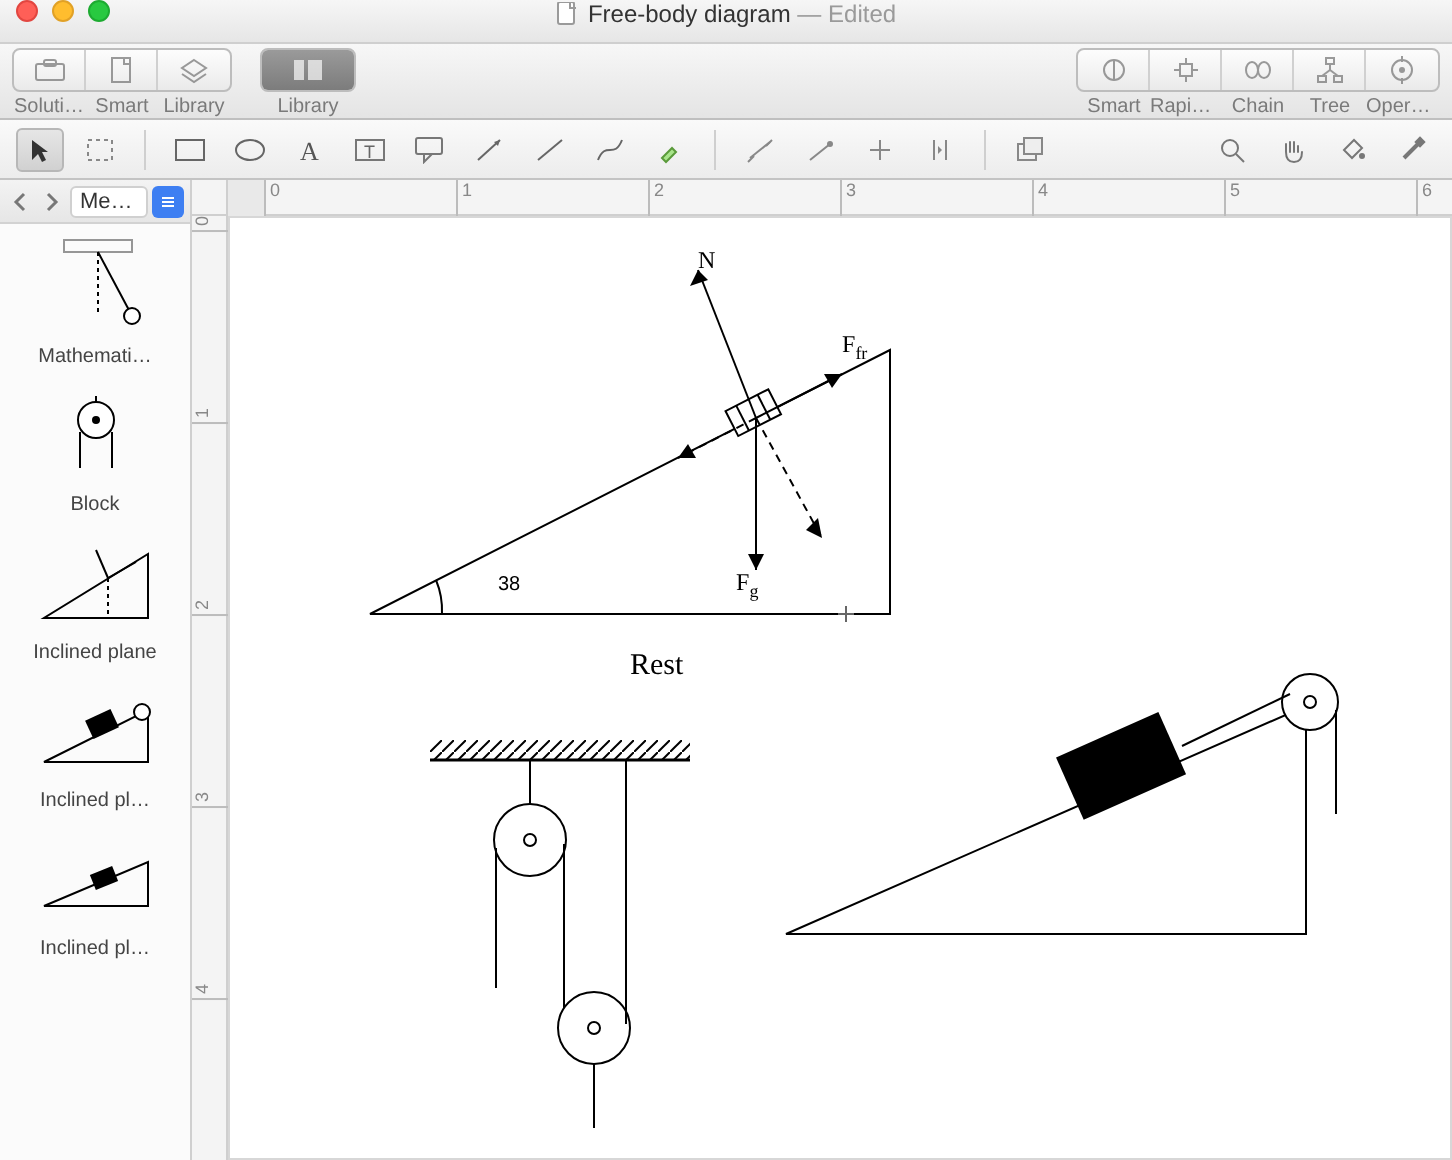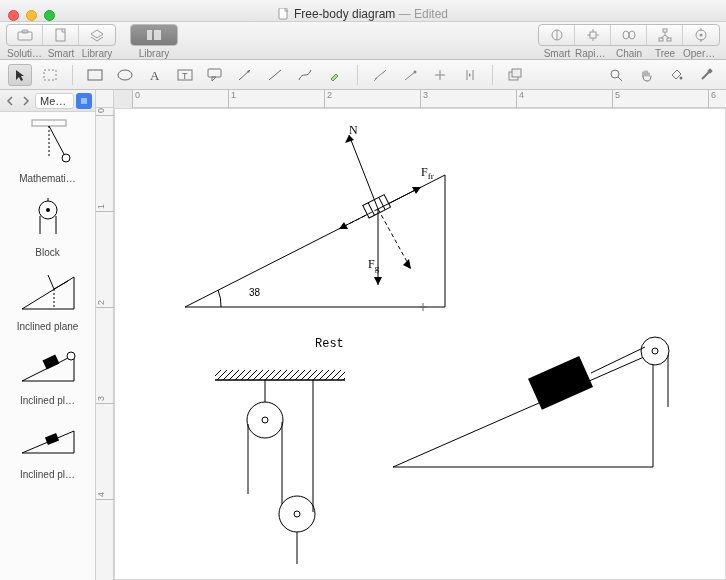--- a/index.html
+++ b/index.html
@@ -13,21 +13,21 @@
     overflow: hidden;
     user-select: none;
   }
 
   
   .titlebar {
     height: 22px;
     background: linear-gradient(#f6f6f6,#e6e6e6);
     border-bottom: 1px solid #cfcfcf;
     display: flex;
-    align-items: flex-end;
+    align-items: flex-start;
     position: relative;
     padding: 0 8px;
   }
   .traffic { display:flex; gap:7px; align-items:center; }
   .traffic span { width:11px; height:11px; border-radius:50%; display:block; }
   .tl-close { background:#ff5f57; border:1px solid #e24640; }
   .tl-min   { background:#ffbd2e; border:1px solid #e1a126; }
   .tl-max   { background:#28c940; border:1px solid #1dab31; }
   .title-center {
     position:absolute; left:0; right:0; text-align:center;
@@ -540,24 +540,24 @@
           <polygon points="256,160 254,150 248,156" fill="#000"></polygon>
 
           <line x1="223" y1="100" x2="223" y2="176" stroke="#000"></line>
           <polygon points="223,176 219,168 227,168" fill="#000"></polygon>
 
           <line x1="268" y1="194" x2="268" y2="202" stroke="#666"></line>
           <line x1="264" y1="198" x2="272" y2="198" stroke="#666"></line>
         </svg>
         <div class="lbl" style="left:234px;top:14px">N</div>
         <div class="lbl" style="left:306px;top:56px">F<sub>fr</sub></div>
-        <div class="lbl" style="left:253px;top:148px">F<sub>g</sub></div>
+        <div class="lbl" style="left:253px;top:175px">F<sub>g</sub></div>
         <div class="lbl" style="left:134px;top:178px;font-size:10px;font-family:Arial">38</div>
 
-        <div class="lbl" style="left:200px;top:228px;font-family:Liberation Mono, monospace;font-size:12px">Rest</div>
+        <div class="lbl" style="left:200px;top:216px;font-family:Liberation Serif, serif;font-size:15px">Rest</div>
 
         <svg width="200" height="220" style="position:absolute;left:70px;top:255px">
 
           <defs>
               <pattern id="h1" width="6" height="6" patternUnits="userSpaceOnUse">
                 <line x1="0" y1="6" x2="6" y2="0" stroke="#000"></line>
               </pattern>
             </defs>
           <rect x="30" y="6" width="130" height="10" fill="url(#h1)"></rect>
           <line x1="30" y1="16" x2="160" y2="16" stroke="#000" stroke-width="1.5"></line>

